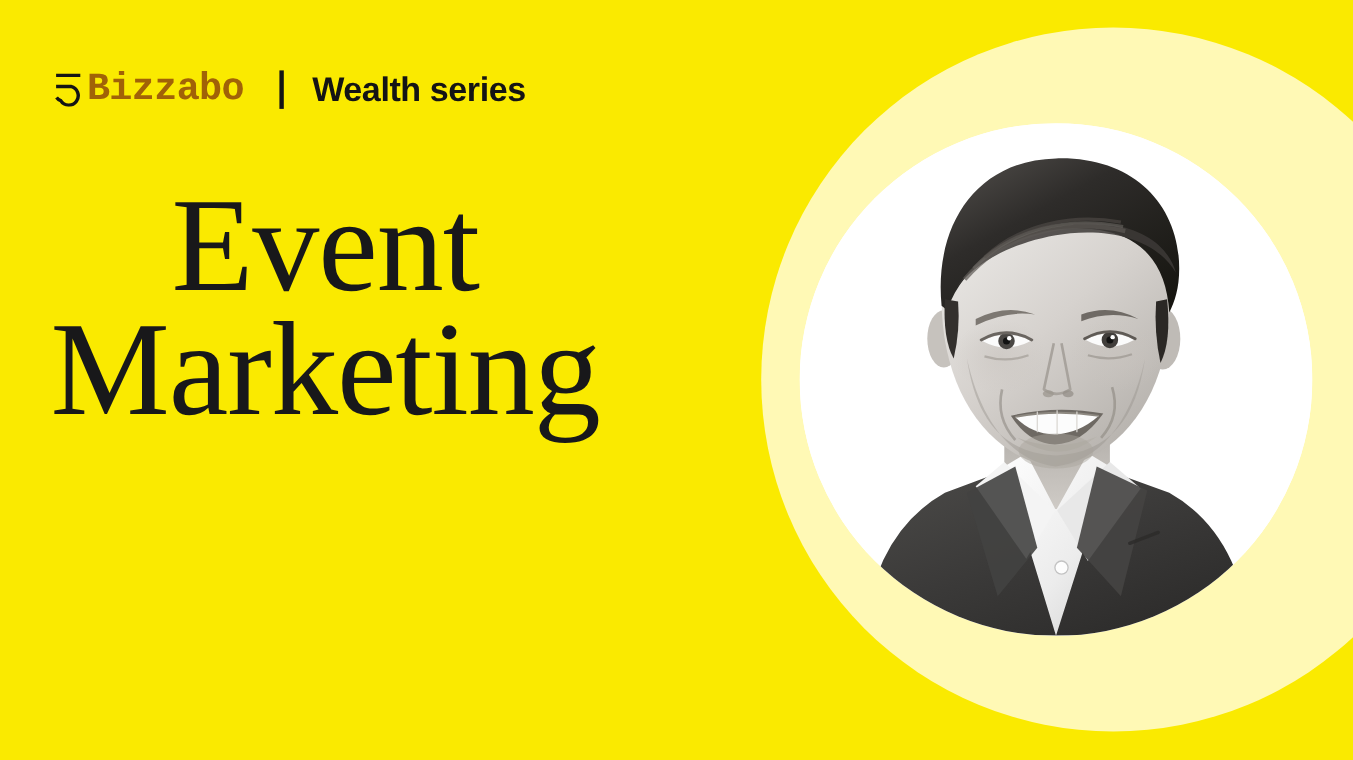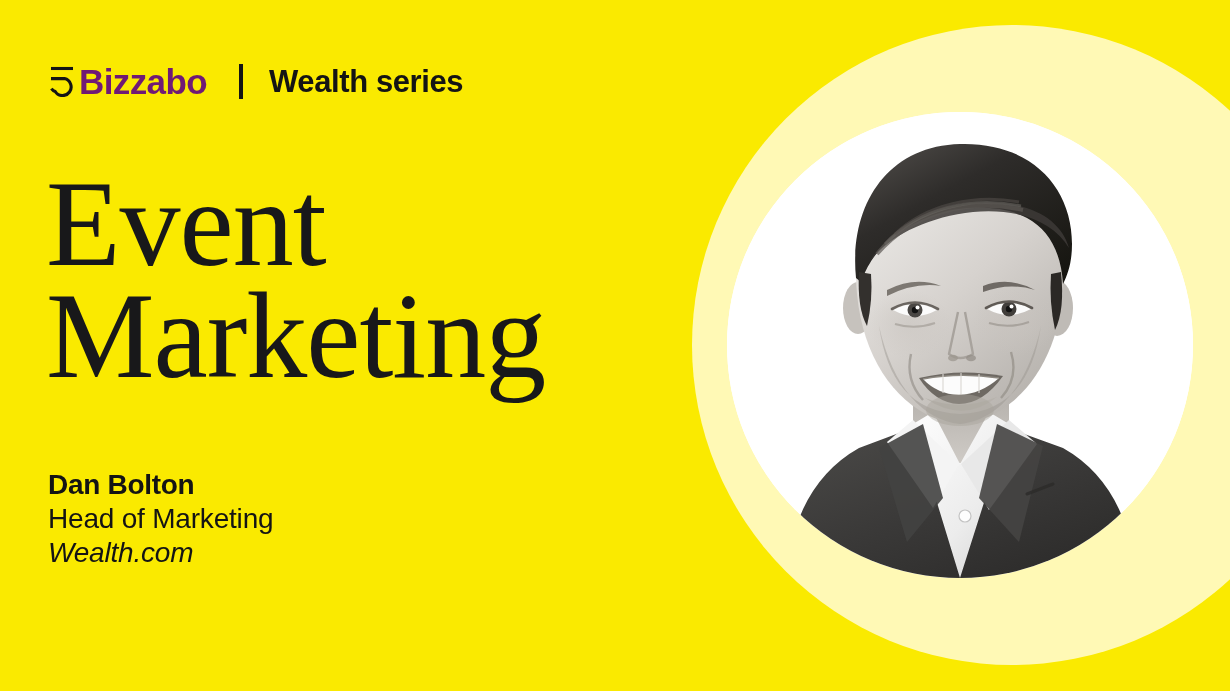--- a/index.html
+++ b/index.html
@@ -41,42 +41,43 @@
   .header {
     position:absolute;
     left:48px; top:58px;
     display:flex; align-items:center; gap:0;
     height:46px;
   }
   .logo-lockup { display:flex; align-items:center; gap:2px; }
   .logo-mark { display:block; }
   .logo-word {
     font-size:35px; font-weight:700; letter-spacing:-0.6px;
-    color:#701a75; line-height:1; margin-left:-1px;
-    font-family:Liberation Sans, sans-serif;
+    color:#a16207; line-height:1; margin-left:-1px;
+    font-family:Liberation Mono, monospace;
   }
   .divider {
     width:4px; height:35px; background:#141414;
     margin:0 26px 0 32px;
   }
   .series-label {
     font-size:31px; font-weight:700; letter-spacing:-0.4px;
     color:#141414; line-height:1;
   }
 
   
   .headline {
     position:absolute;
     left:46px; top:168px;
     color:#18181A;
     font-family:"Liberation Serif", "DejaVu Serif", serif;
     font-size:122px;
     font-weight:400;
     line-height:0.92;
     letter-spacing:-1px;
+    text-align:center;
   }
   .headline .line { display:block; white-space:nowrap; }
 
   
   .speaker {
     position:absolute;
     left:48px; top:468px;
     color:#141414;
     line-height:1.22;
   }
@@ -232,19 +233,14 @@
     <span class="divider"></span>
 
     <span class="series-label">Wealth series</span>
   </div>
 
   <h1 class="headline">
     <span class="line">Event</span>
     <span class="line">Marketing</span>
   </h1>
 
-  <div class="speaker">
-    <div class="speaker-name">Dan Bolton</div>
-    <div class="speaker-title">Head of Marketing</div>
-    <div class="speaker-org">Wealth.com</div>
-  </div>
 
 </div>
 
 </body></html>

